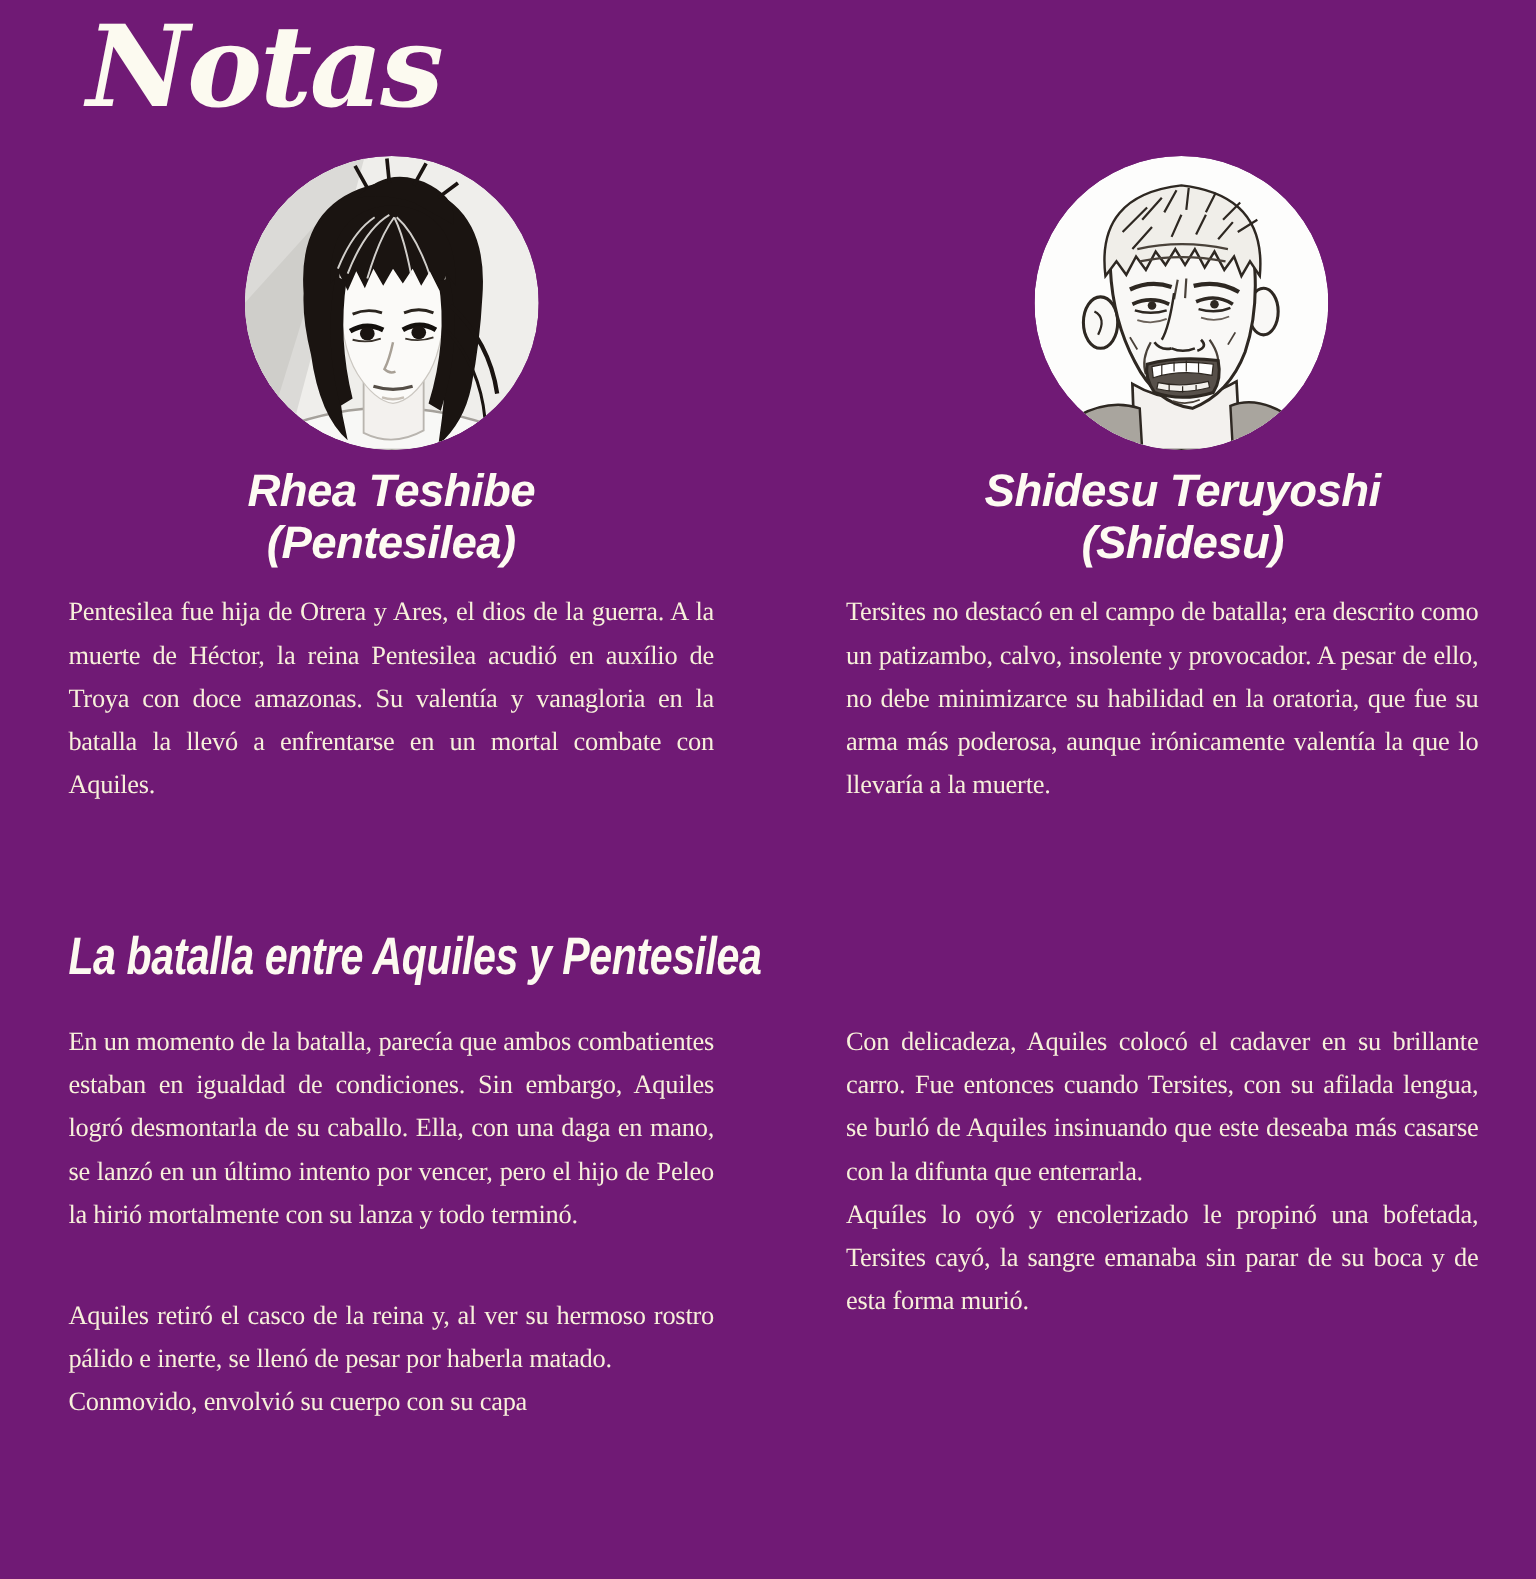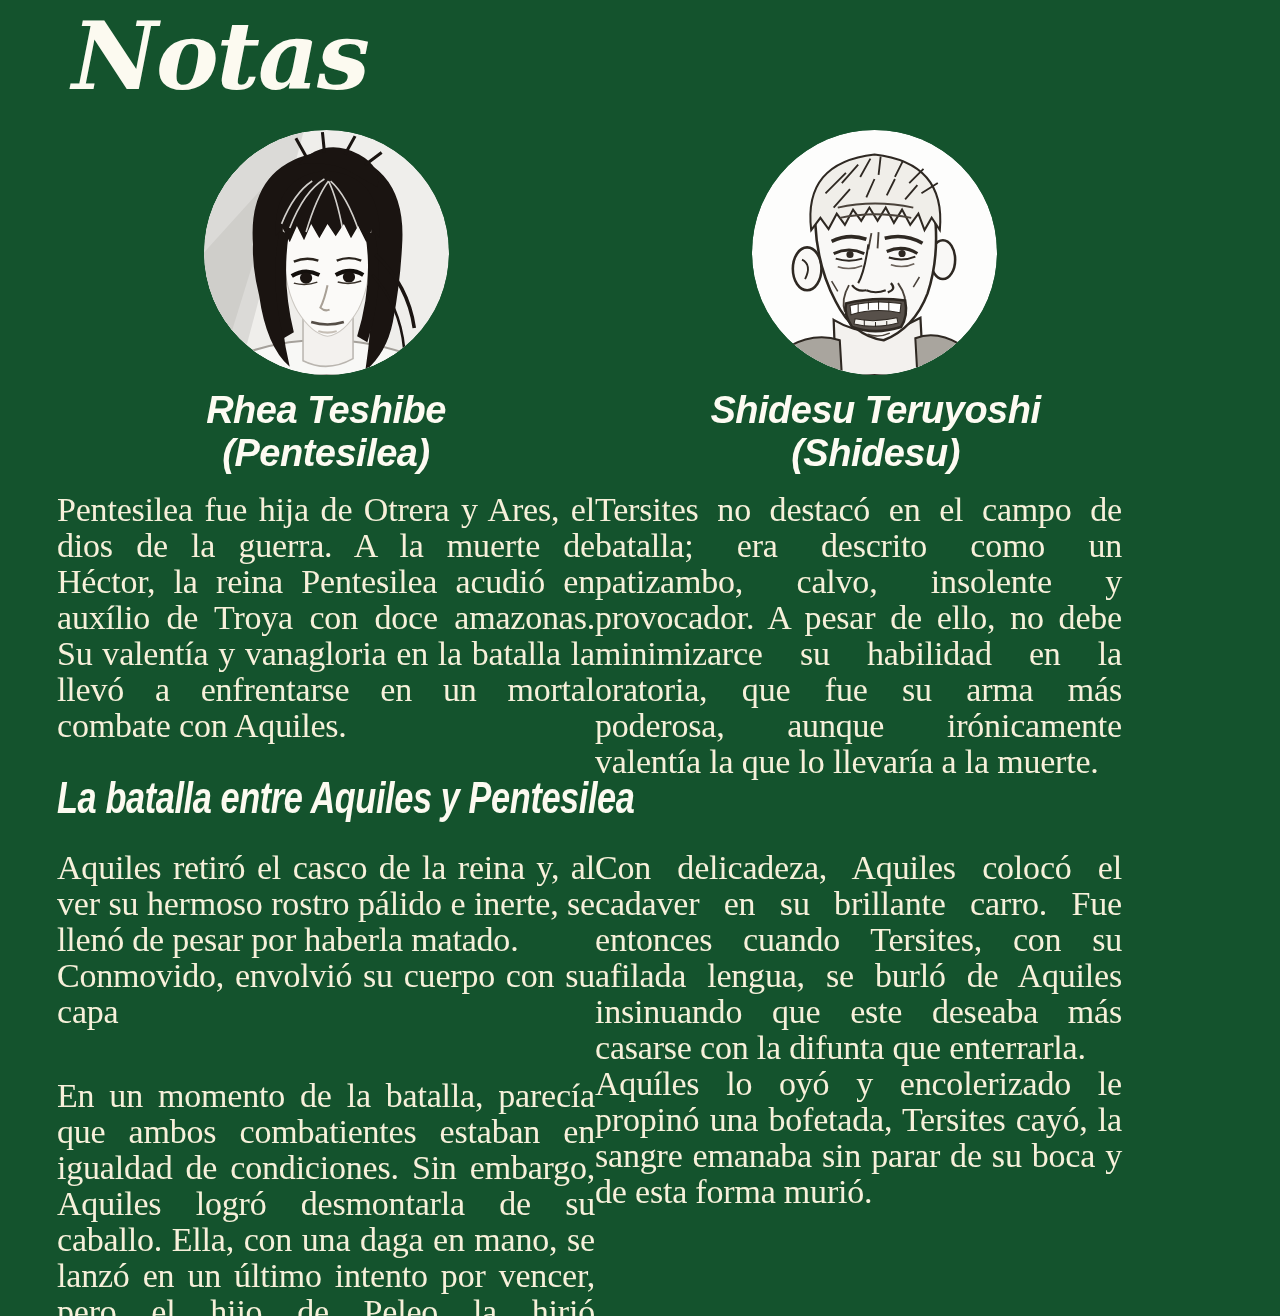--- a/index.html
+++ b/index.html
@@ -1,44 +1,44 @@
 <!DOCTYPE html>
 <html><head>
 <meta charset="utf-8">
 <style>
   html,body{margin:0;padding:0;}
   body{width:1280px;height:1316px;background:#AE8439;overflow:hidden;
        font-family:"Liberation Serif",serif;}
-  .page{position:relative;width:1280px;height:1316px;background:#14532d;}
+  .page{position:relative;width:1280px;height:1316px;background:#701a75;}
 
   
   .title{position:absolute;top:9px;left:72px;margin:0;
          font-family:"DejaVu Serif",serif;font-style:italic;font-weight:bold;
          font-size:94px;line-height:1;letter-spacing:-2px;color:#FCFAF0;}
 
   
   .row{position:absolute;left:57px;width:1175px;display:grid;
-       grid-template-columns:538px 527px;}
+       grid-template-columns:538px 527px;column-gap:110px;}
   .profiles-row{top:130px;}
   .battle-row{top:850px;}
 
   
   .profile{display:flex;flex-direction:column;}
   .portrait{width:245px;height:245px;border-radius:50%;overflow:hidden;
             margin:0 auto;flex:0 0 auto;}
   .profile--right .portrait{margin:0 0 0 157px;}
   .portrait svg{display:block;width:100%;height:100%;}
   .char-name{margin:14px 0 0;text-align:center;
              font-family:"Liberation Sans",sans-serif;font-style:italic;font-weight:bold;
              font-size:38px;line-height:43px;color:#FDFBF2;letter-spacing:-0.5px;}
   .profile--right .char-name{padding-left:34px;}
   .bio{margin:17px 0 0;}
 
   
-  .body-text{font-family:"Liberation Serif",serif;font-size:34px;line-height:36px;
+  .body-text{font-family:"Liberation Serif",serif;font-size:22px;line-height:36px;
              letter-spacing:-0.2px;color:#F7F0DA;text-align:justify;
              white-space:pre-line;}
   .battle-col p{margin:0;}
   .battle-col p + p{margin-top:48px;}
 
   
   .battle-heading{position:absolute;top:776px;left:57px;margin:0;
                   font-family:"Liberation Sans",sans-serif;font-style:italic;font-weight:bold;
                   font-size:44px;line-height:1;color:#FCFAF0;white-space:nowrap;
                   transform:scaleX(0.78);transform-origin:left center;letter-spacing:-0.5px;}
@@ -168,23 +168,23 @@
       <h2 class="char-name"><span>Shidesu Teruyoshi</span><br>
         <span>(Shidesu)</span></h2>
       <p class="bio body-text">Tersites no destacó en el campo de batalla; era descrito como un patizambo, calvo, insolente y provocador. A pesar de ello, no debe minimizarce su habilidad en la oratoria, que fue su arma más poderosa, aunque irónicamente valentía la que lo llevaría a la muerte.</p>
     </section>
   </div>
 
   <h2 class="battle-heading">La batalla entre Aquiles y Pentesilea</h2>
 
   <div class="row battle-row">
     <div class="battle-col">
+      <p class="body-text">En un momento de la batalla, parecía que ambos combatientes estaban en igualdad de condiciones. Sin embargo, Aquiles logró desmontarla de su caballo. Ella, con una daga en mano, se lanzó en un último intento por vencer, pero el hijo de Peleo la hirió mortalmente con su lanza y todo terminó.</p>
       <p class="body-text">Aquiles retiró el casco de la reina y, al ver su hermoso rostro pálido e inerte, se llenó de pesar por haberla matado.
 Conmovido, envolvió su cuerpo con su capa</p>
-      <p class="body-text">En un momento de la batalla, parecía que ambos combatientes estaban en igualdad de condiciones. Sin embargo, Aquiles logró desmontarla de su caballo. Ella, con una daga en mano, se lanzó en un último intento por vencer, pero el hijo de Peleo la hirió mortalmente con su lanza y todo terminó.</p>
     </div>
     <div class="battle-col">
       <p class="body-text">Con delicadeza, Aquiles colocó el cadaver en su brillante carro. Fue entonces cuando Tersites, con su afilada lengua, se burló de Aquiles insinuando que este deseaba más casarse con la difunta que enterrarla.
 Aquíles lo oyó y encolerizado le propinó una bofetada, Tersites cayó, la sangre emanaba sin parar de su boca y de esta forma murió.</p>
     </div>
   </div>
 
 </div>
 
 </body></html>

